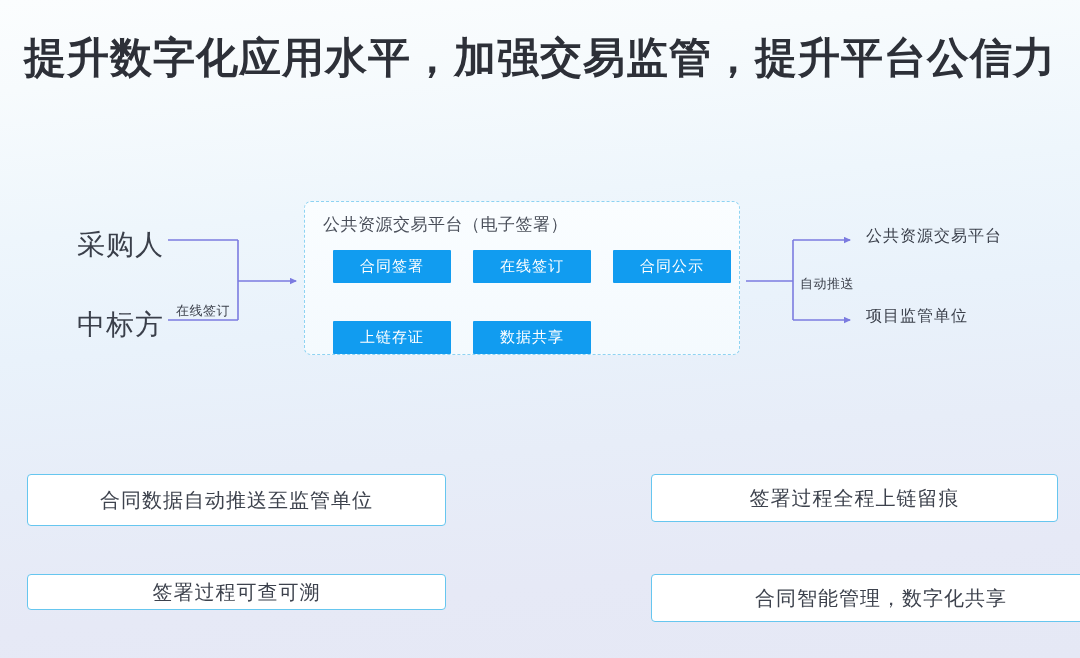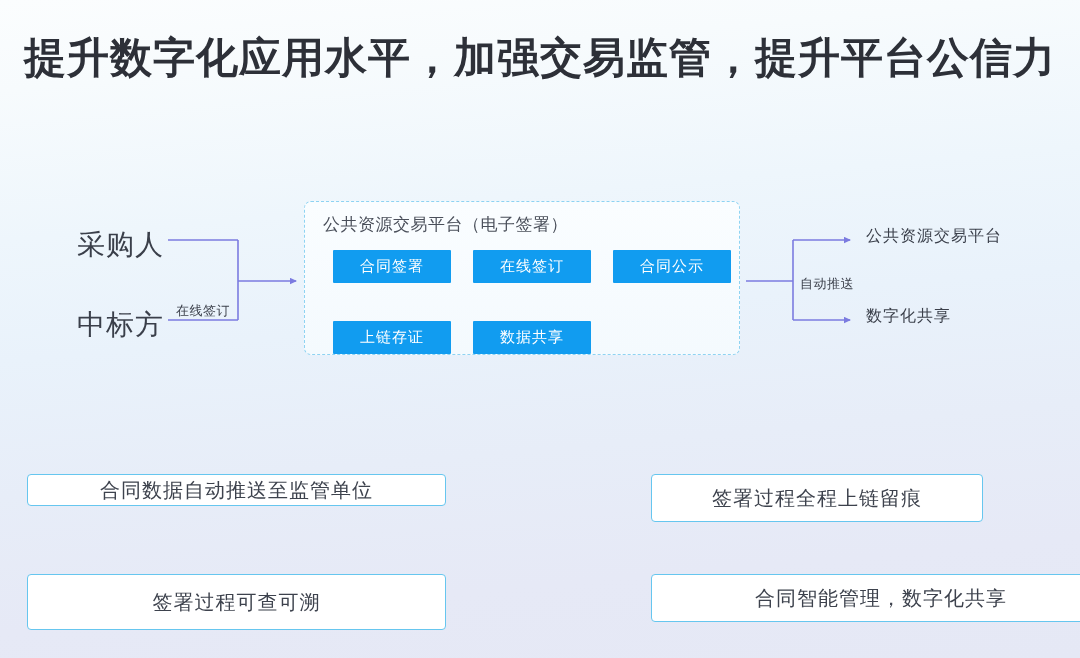--- a/index.html
+++ b/index.html
@@ -136,23 +136,23 @@
     border: 1.6px solid #66c6ef;
     border-radius: 4px;
     display: flex;
     align-items: center;
     justify-content: center;
     font-size: 20px;
     color: #3d424d;
     letter-spacing: 1px;
     white-space: nowrap;
   }
-  #benefit-1 { left: 27px;  top: 474px; width: 419px; height: 32px; }
-  #benefit-2 { left: 27px;  top: 574px; width: 419px; height: 56px; }
-  #benefit-3 { left: 651px; top: 474px; width: 332px; height: 48px; }
+  #benefit-1 { left: 27px;  top: 474px; width: 419px; height: 52px; }
+  #benefit-2 { left: 27px;  top: 574px; width: 419px; height: 36px; }
+  #benefit-3 { left: 651px; top: 474px; width: 407px; height: 48px; }
   #benefit-4 { left: 651px; top: 574px; width: 460px; height: 48px; }
 </style>
 </head>
 <body>
 
 <div id="slide">
 
   <div id="page-title">提升数字化应用水平，加强交易监管，提升平台公信力</div>
 
   <svg id="connectors" viewBox="0 0 1080 658" xmlns="http://www.w3.org/2000/svg">
@@ -192,20 +192,20 @@
       <div class="chip">合同公示</div>
     </div>
 
     <div class="chip-row" id="chip-row-2">
       <div class="chip">上链存证</div>
       <div class="chip">数据共享</div>
     </div>
   </div>
 
   <div class="dest-label" id="dest-platform">公共资源交易平台</div>
-  <div class="dest-label" id="dest-regulator">数字化共享</div>
+  <div class="dest-label" id="dest-regulator">项目监管单位</div>
 
   <div class="benefit-box" id="benefit-1">合同数据自动推送至监管单位</div>
   <div class="benefit-box" id="benefit-2">签署过程可查可溯</div>
   <div class="benefit-box" id="benefit-3">签署过程全程上链留痕</div>
   <div class="benefit-box" id="benefit-4">合同智能管理，数字化共享</div>
 
 </div>
 
 </body></html>

